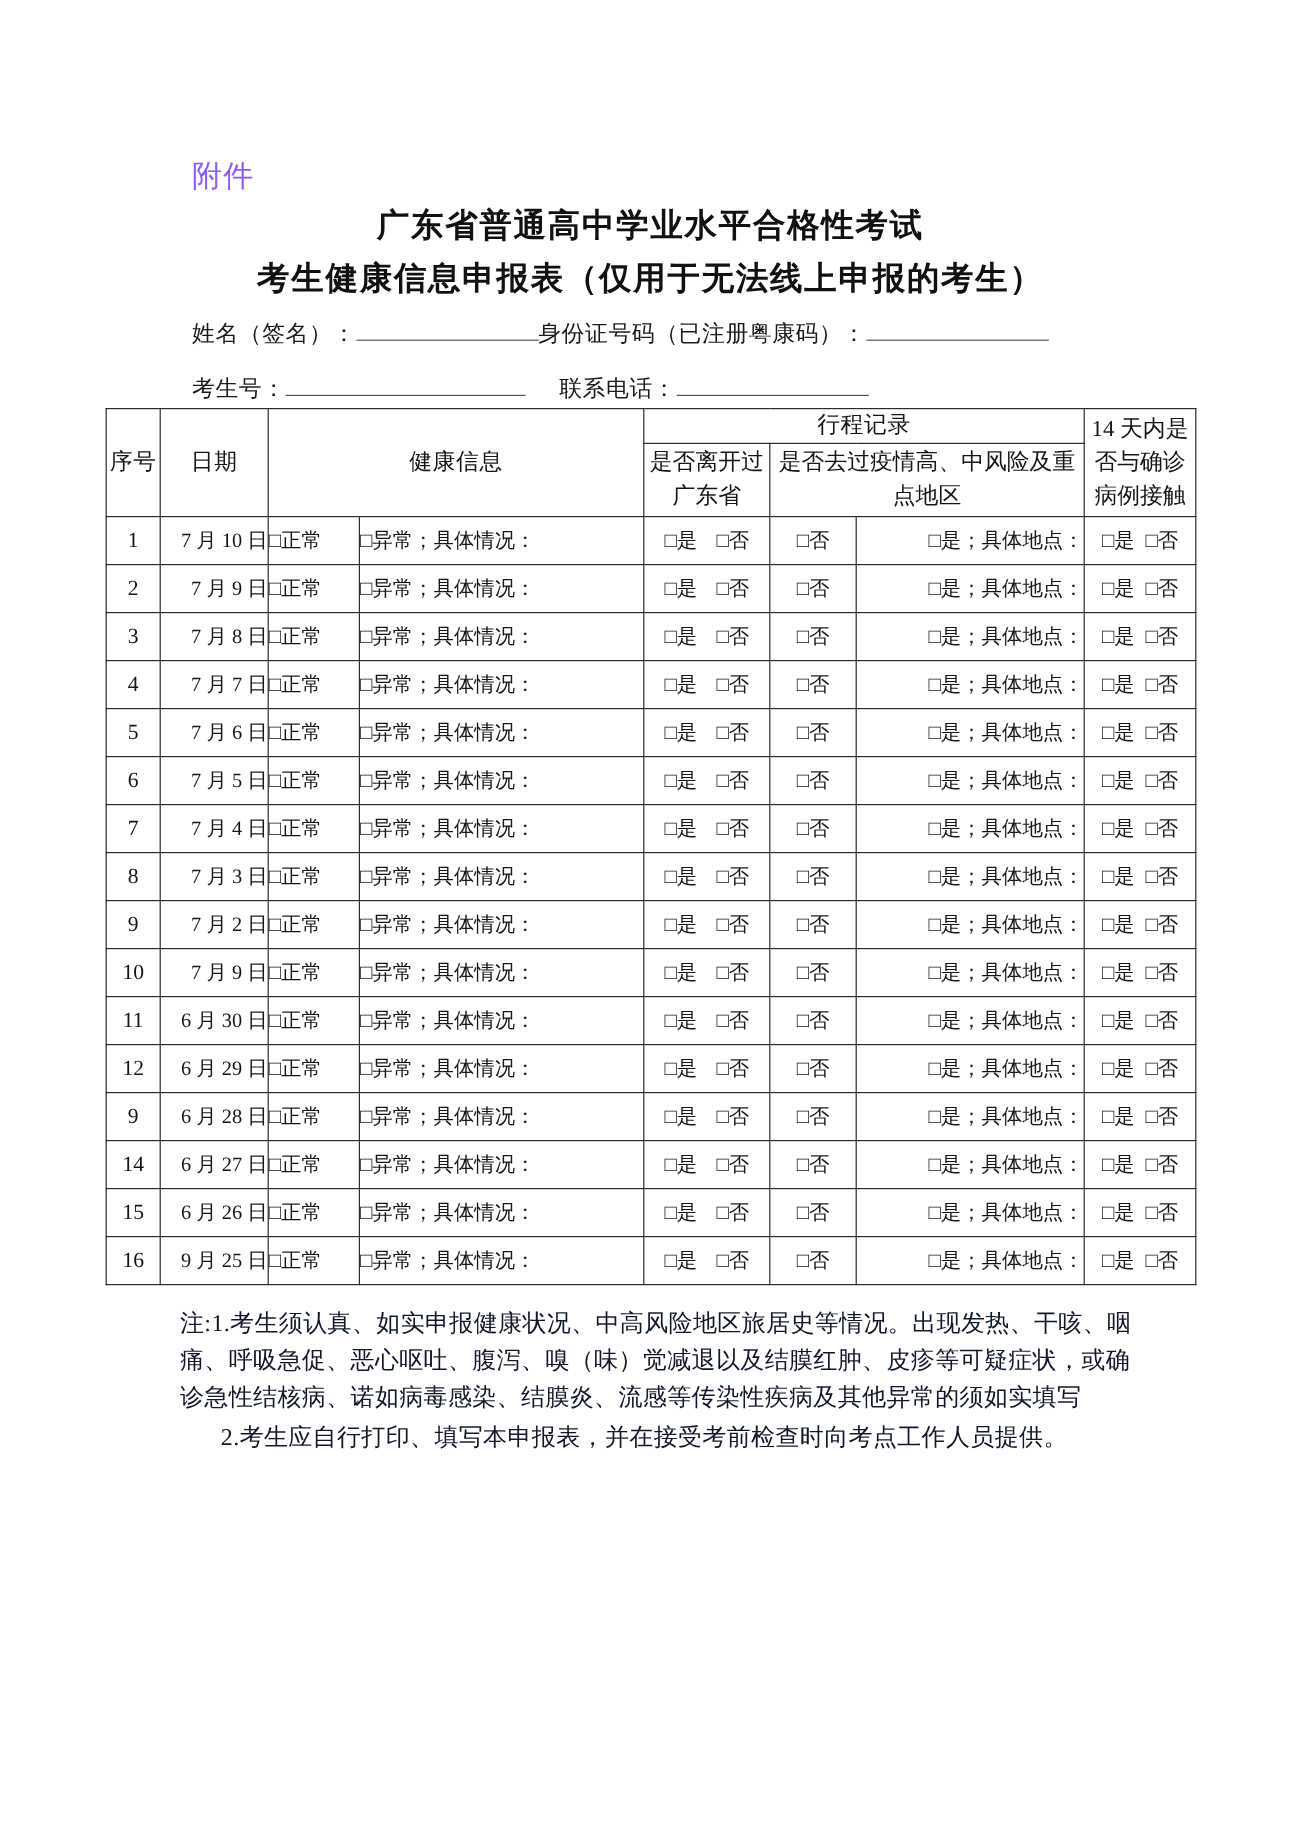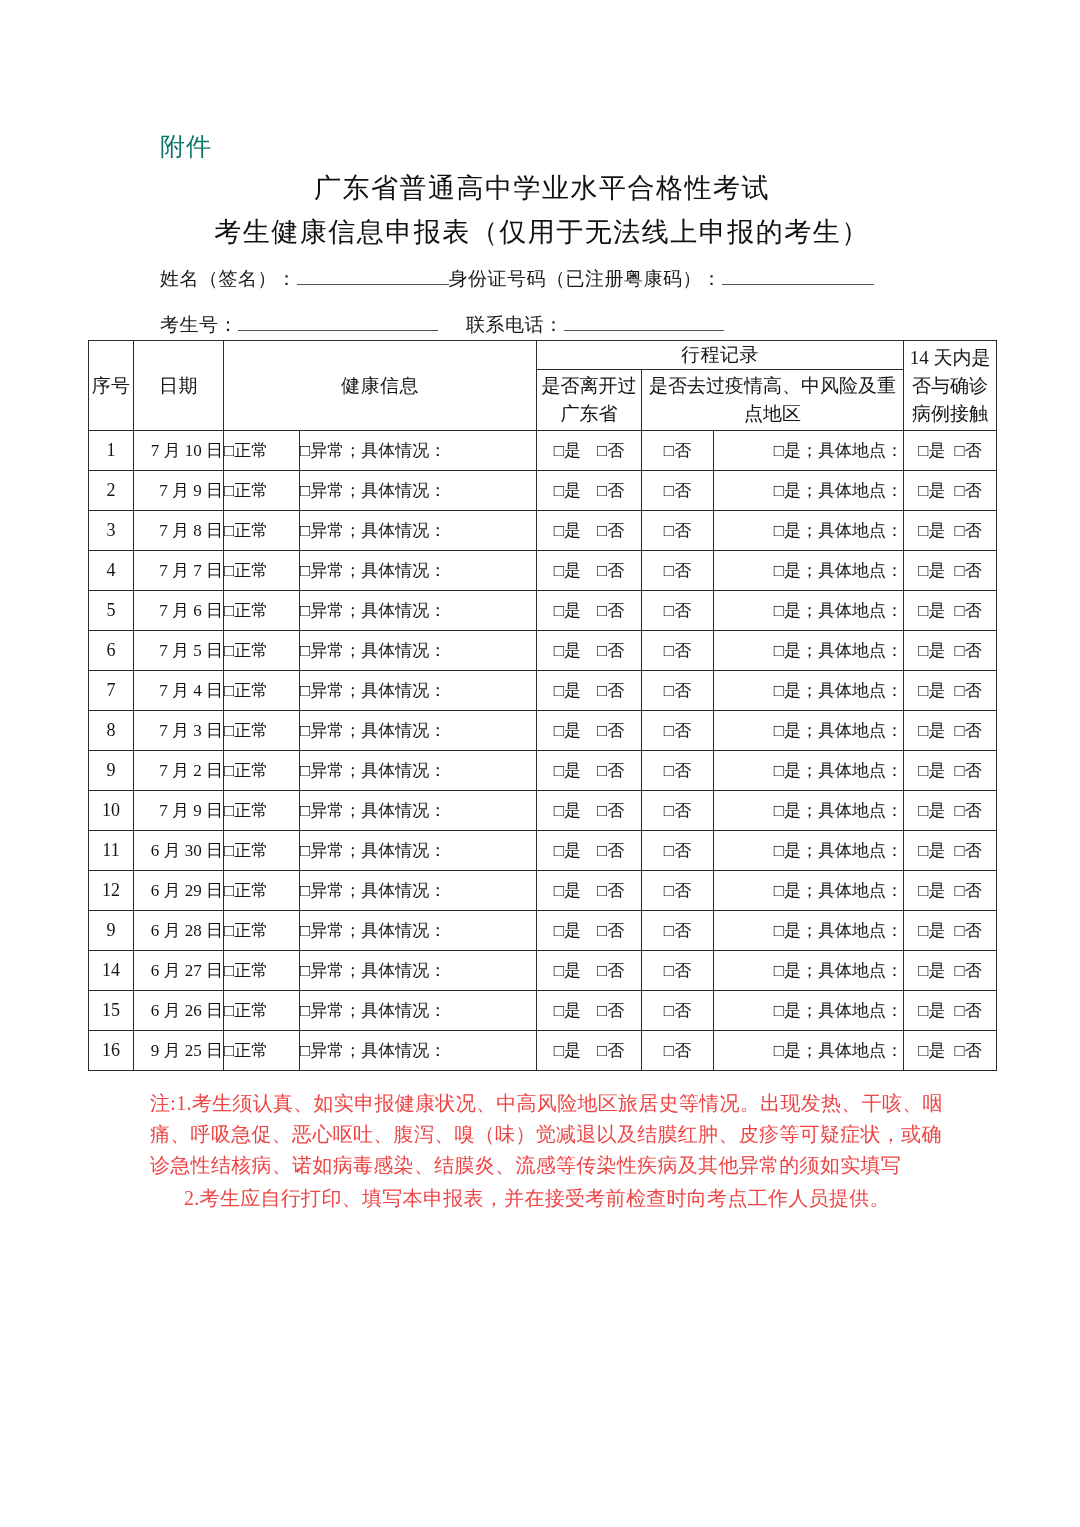--- a/index.html
+++ b/index.html
@@ -25,34 +25,34 @@
   }
 
   
   .attach-label {
     position: absolute;
     left: 160px;
     top: 130px;
     font-family: "DejaVu Sans", "Liberation Sans", sans-serif;
     font-size: 25px;
     letter-spacing: 1px;
-    color: #0f766e;
+    color: #8b5cf6;
   }
 
   
   .title-block {
     position: absolute;
     left: 88px;
     top: 166px;
     width: 908px;
     text-align: center;
   }
   .title-line {
     font-family: "Liberation Serif", "DejaVu Serif", serif;
-    font-weight: normal;
+    font-weight: bold;
     font-size: 27px;
     letter-spacing: 1.5px;
     line-height: 44px;
     color: #111;
   }
 
   
   .fields {
     position: absolute;
     left: 88px;
@@ -122,21 +122,21 @@
 
   
   .notes {
     position: absolute;
     left: 150px;
     top: 1088px;
     width: 810px;
     font-size: 20px;
     line-height: 31px;
     letter-spacing: 0.3px;
-    color: #ef4444;
+    color: #0f172a;
   }
   .note-item { text-indent: 0; }
   .note-1 { padding-left: 0; text-indent: 0; }
   .note-2 { margin-top: 2px; text-indent: 34px; }
 </style>
 </head>
 <body>
 
 <div class="page">
 

